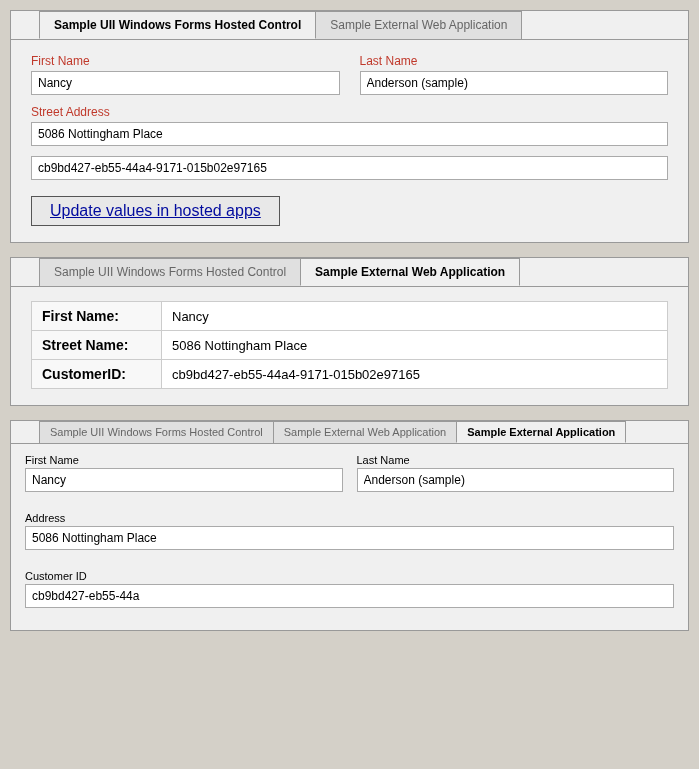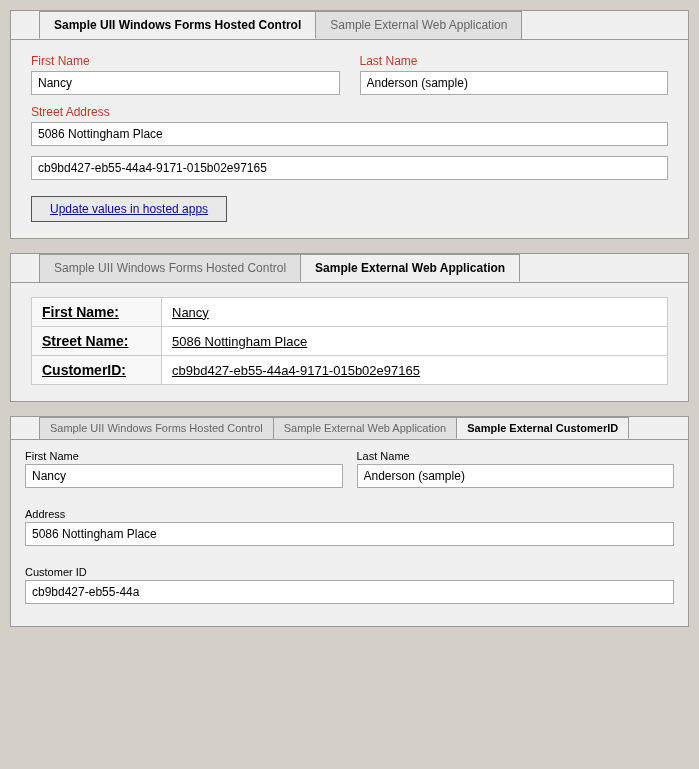--- a/index.html
+++ b/index.html
@@ -93,31 +93,30 @@
     .button-row {
       display: flex;
       gap: 20px;
       margin-top: 16px;
     }
 
     .btn {
       border: 1px solid #555;
       background: #e8e8e8;
       padding: 5px 18px;
-      font-size: 12px;
+      font-size: 16px;
       cursor: pointer;
       color: #000a9e;
       text-decoration: underline;
     }
 
     
     .info-table {
       width: 100%;
       border-collapse: collapse;
-      text-decoration: underline;
     }
 
     .info-table td {
       padding: 6px 10px;
       border: 1px solid #ccc;
       font-size: 13px;
     }
 
     .info-table td.label-cell {
       font-weight: bold;
@@ -245,21 +244,21 @@
 
 <div class="panel panel3">
   <div class="tab-bar">
     <div class="tab inactive">
       <span>Sample UII Windows Forms Hosted Control</span>
     </div>
     <div class="tab inactive">
       <span>Sample External Web Application</span>
     </div>
     <div class="tab active">
-      <span>Sample External CustomerID</span>
+      <span>Sample External Application</span>
     </div>
   </div>
   <div class="panel3-body">
     <div class="panel3-row">
       <div class="panel3-group">
         <span class="panel3-label">First Name</span>
         <input type="text" class="panel3-input" value="Nancy" style="">
       </div>
       <div class="panel3-group">
         <span class="panel3-label">Last Name</span>

